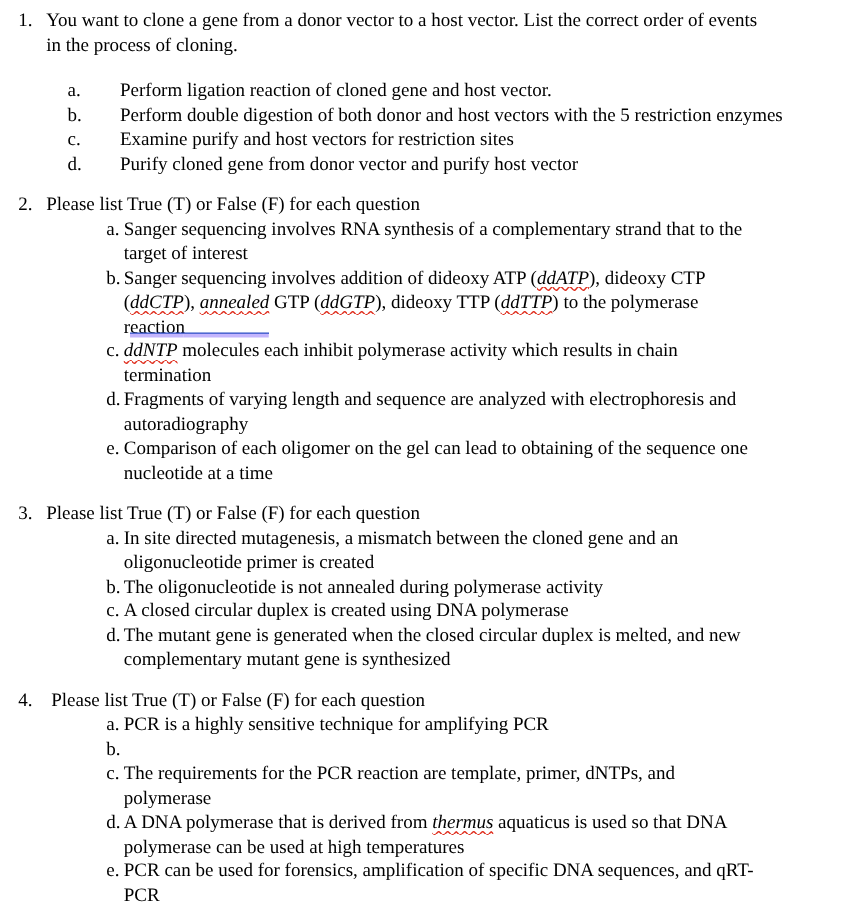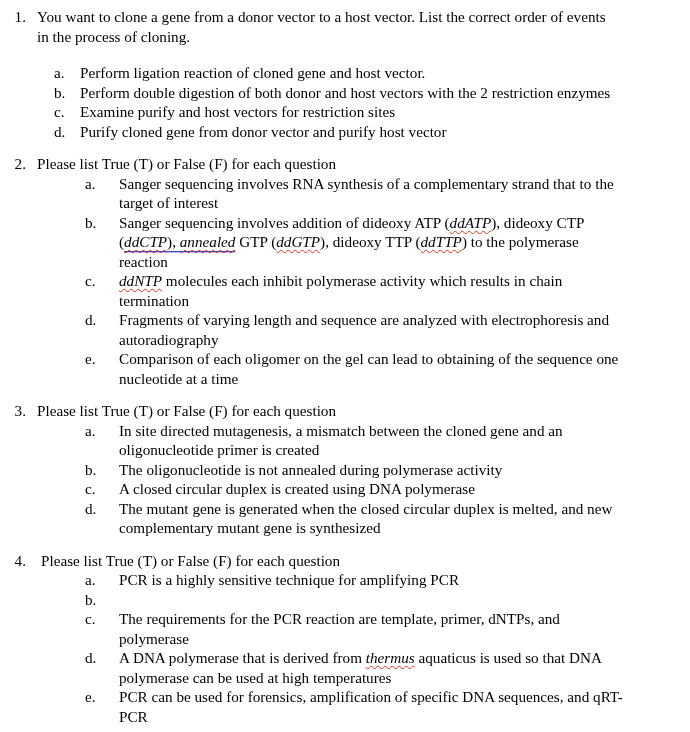--- a/index.html
+++ b/index.html
@@ -63,68 +63,68 @@
     line-height: 19.5px;
   }
   .subtext {
     font-size: 15.2px;
     line-height: 19.5px;
   }
 
   
   .indent-a .subrow { padding-left: 54px; }
   .indent-a .subltr { width: 14px; }
-  .indent-a .subtext { margin-left: 12px; max-width: 540px; }
+  .indent-a .subtext { margin-left: 28px; max-width: 540px; }
 
   
   .indent-b .subrow { padding-left: 85px; }
   .indent-b .subltr { width: 14px; }
-  .indent-b .subtext { margin-left: 20px; max-width: 510px; }
+  .indent-b .subtext { margin-left: 0; max-width: 510px; }
 
   .spacer-lg { height: 17px; }
   .spacer-md { height: 13px; }
 
   
   .sp {
     
     position: relative;
     display: inline;
     text-decoration: underline wavy #e03020;
     text-decoration-thickness: 1px;
     text-underline-offset: 2px;
     font-style: italic;
   }
   .gr {
     
     position: relative;
     display: inline;
-    border-bottom: 1px solid #c4b5fd;
+    border-bottom: 3px solid #c4b5fd;
     box-shadow: inset 0 -3px 0 -2px #2a4ec4;
-    padding-bottom: 2px;
+    padding-bottom: 17px;
   }
 </style>
 </head>
 <body>
 
 <div class="page">
 
   <div class="qblock q1">
     <div class="qrow">
       <div class="qnum">1.</div>
       <div class="qtext">You want to clone a gene from a donor vector to a host vector. List the correct order of events in the process of cloning.</div>
     </div>
     <div class="spacer-lg"></div>
     <div class="sublist indent-a">
       <div class="subrow">
         <div class="subltr">a.</div>
         <div class="subtext">Perform ligation reaction of cloned gene and host vector.</div>
       </div>
       <div class="subrow">
         <div class="subltr">b.</div>
-        <div class="subtext">Perform double digestion of both donor and host vectors with the 2 restriction enzymes</div>
+        <div class="subtext">Perform double digestion of both donor and host vectors with the 5 restriction enzymes</div>
       </div>
       <div class="subrow">
         <div class="subltr">c.</div>
         <div class="subtext">Examine purify and host vectors for restriction sites</div>
       </div>
       <div class="subrow">
         <div class="subltr">d.</div>
         <div class="subtext">Purify cloned gene from donor vector and purify host vector</div>
       </div>
     </div>

